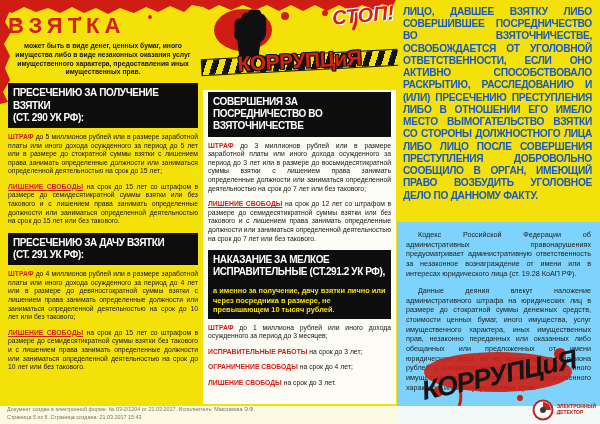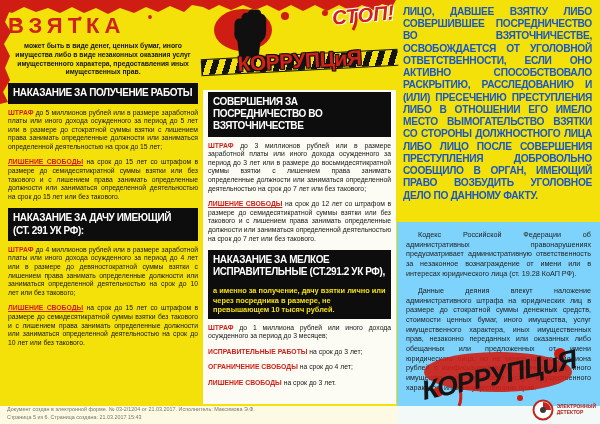--- a/index.html
+++ b/index.html
@@ -54,27 +54,28 @@
     <circle cx="18" cy="20" r="2.2" fill="#cf1d14"></circle>
     <circle cx="80" cy="18" r="1.6" fill="#cf1d14"></circle>
     <circle cx="150" cy="17" r="1.9" fill="#cf1d14"></circle>
   </svg>
 
   <div class="col-left">
     <div class="page-title">ВЗЯТКА</div>
     <p class="intro">может быть в виде денег, ценных бумаг, иного имущества либо в виде незаконных оказания услуг имущественного характера, предоставления иных имущественных прав.</p>
 
     <div class="bbox">
-      <span class="hdr">НАКАЗАНИЕ ЗА ПОЛУЧЕНИЕ РАБОТЫ</span>
+      <span class="hdr">ПРЕСЕЧЕНИЮ ЗА ПОЛУЧЕНИЕ ВЗЯТКИ</span>
+      <span class="article">(СТ. 290 УК РФ):</span>
     </div>
     <p class="para"><span class="term">ШТРАФ</span> <span>до 5 миллионов рублей или в размере заработной платы или иного дохода осужденного за период до 5 лет или в размере до стократной суммы взятки с лишением права занимать определенные должности или заниматься определенной деятельностью на срок до 15 лет;</span></p>
     <p class="para"><span class="term u">ЛИШЕНИЕ СВОБОДЫ</span> <span>на срок до 15 лет со штрафом в размере до семидесятикратной суммы взятки или без такового и с лишением права занимать определенные должности или заниматься определенной деятельностью на срок до 15 лет или без такового.</span></p>
 
     <div class="bbox">
-      <span class="hdr">НАКАЗАНИЕ ЗА ДАЧУ ИМЕЮЩИЙ</span>
+      <span class="hdr">ПРЕСЕЧЕНИЮ ЗА ДАЧУ ВЗЯТКИ</span>
       <span class="article">(СТ. 291 УК РФ):</span>
     </div>
     <p class="para"><span class="term">ШТРАФ</span> <span>до 4 миллионов рублей или в размере заработной платы или иного дохода осужденного за период до 4 лет или в размере до девяностократной суммы взятки с лишением права занимать определенные должности или заниматься определенной деятельностью на срок до 10 лет или без такового;</span></p>
     <p class="para"><span class="term u">ЛИШЕНИЕ СВОБОДЫ</span> <span>на срок до 15 лет со штрафом в размере до семидесятикратной суммы взятки без такового и с лишением права занимать определенные должности или заниматься определенной деятельностью на срок до 10 лет или без такового.</span></p>
   </div>
 
   <div class="col-mid">
     <div class="mid-graphic">
       <svg class="deco" style="left:0;top:0" width="193" height="92" viewBox="0 0 193 92">
         <polygon fill="#cf1d14" points="0,0 193,0 189,7 179,4 170,10 159,5 148,11 136,5 124,11 112,5 100,11 88,5 76,11 64,5 52,10 40,5 28,10 16,5 6,10 0,7"></polygon>

